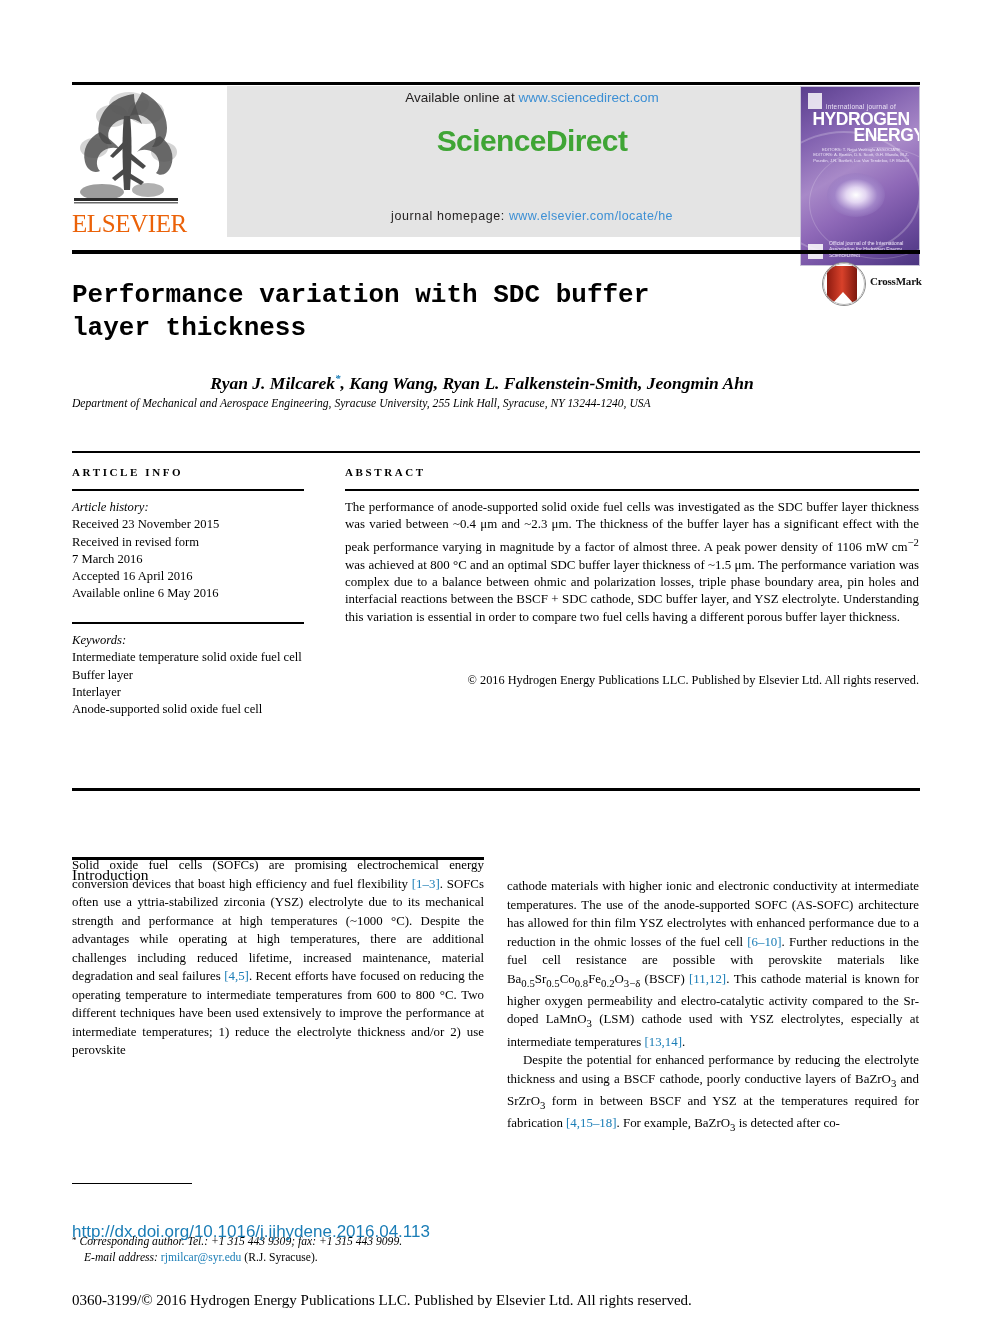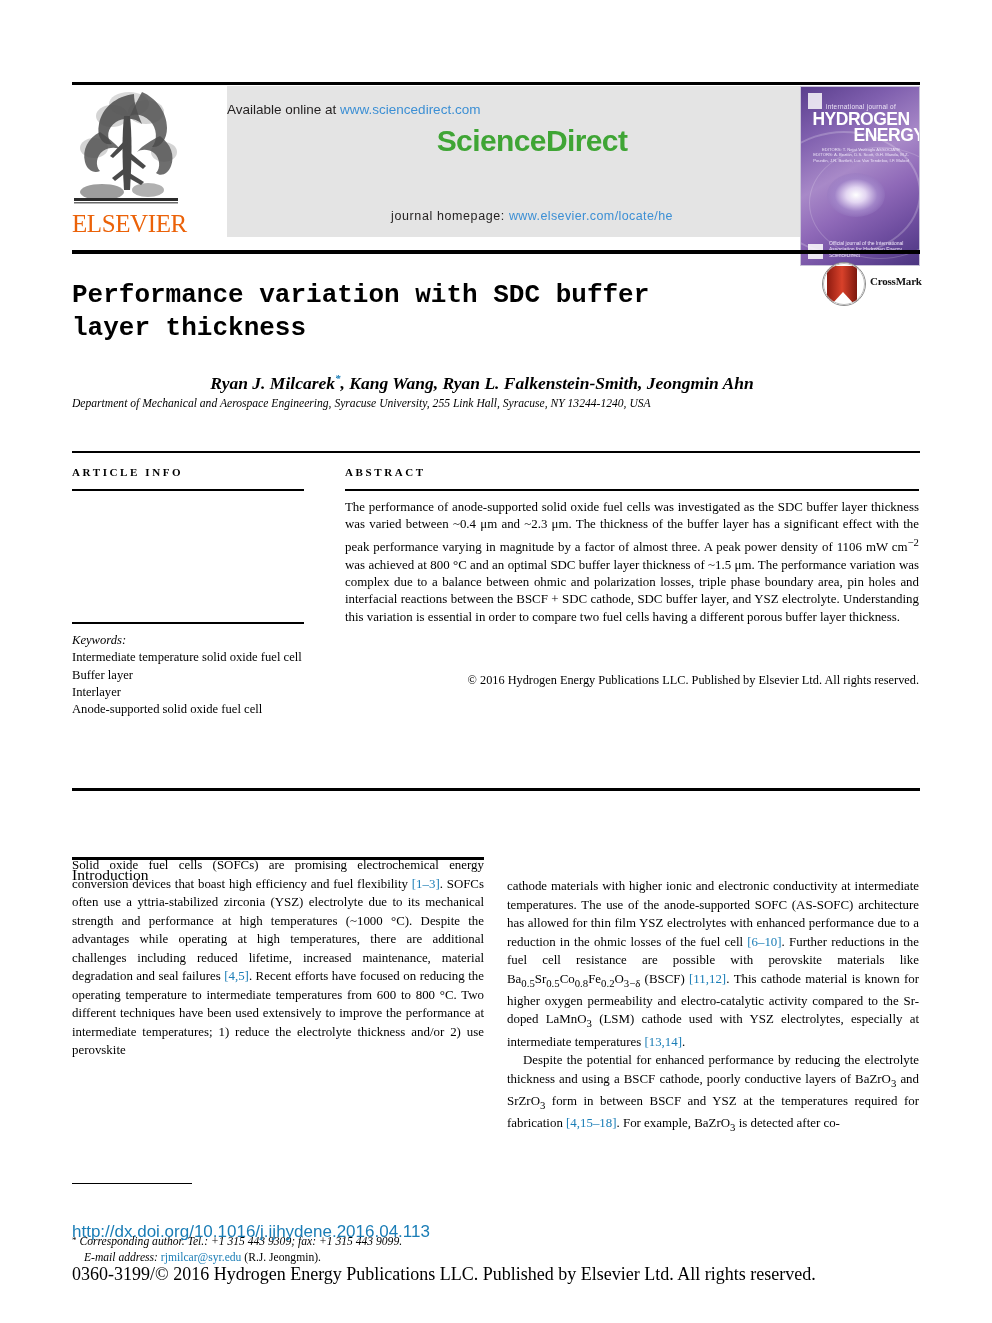--- a/index.html
+++ b/index.html
@@ -77,23 +77,24 @@
   .sd-band {
     position: absolute;
     top: 4px;
     left: 155px;
     width: 610px;
     height: 151px;
     background: #e4e4e4;
   }
   .sd-avail {
     position: absolute;
-    top: 16px;
+    top: 4px;
     left: 0;
     width: 610px;
+    text-align: center;
     font-family: "Liberation Sans", sans-serif;
     font-size: 13.5px;
     color: #221f1f;
   }
   .sd-avail a { color: #3c8fd4; text-decoration: none; }
   .sd-logo {
     position: absolute;
     top: 38px;
     left: 0;
     width: 610px;
@@ -469,24 +470,24 @@
   .doi {
     position: absolute;
     top: 1222px;
     left: 72px;
     font-family: Liberation Sans, sans-serif;
     font-size: 17px;
     color: #1a7db6;
   }
   .issn {
     position: absolute;
-    top: 1264px;
-    left: 72px;
-    font-family: "Liberation Serif", serif;
-    font-size: 18px;
+    top: 1292px;
+    left: 72px;
+    font-family: "Liberation Serif", serif;
+    font-size: 15px;
   }
   a { color: #1a7db6; text-decoration: none; }
 </style>
 </head>
 <body>
 
 <div class="page">
 
 
   <div class="masthead">
@@ -557,20 +558,28 @@
 
   <div class="authors">Ryan J. Milcarek<sup>*</sup>, Kang Wang, Ryan L. Falkenstein-Smith, Jeongmin Ahn</div>
   <div class="affiliation">Department of Mechanical and Aerospace Engineering, Syracuse University, 255 Link Hall, Syracuse, NY 13244-1240, USA</div>
 
   <div class="infoabs-rule-top"></div>
   <div class="col-info-head">Article info</div>
   <div class="col-abs-head">Abstract</div>
   <div class="rule-info"></div>
   <div class="rule-abs"></div>
 
+  <div class="info-col">
+    <div class="hdr">Article history:</div>
+    <div>Received 23 November 2015</div>
+    <div>Received in revised form</div>
+    <div>7 March 2016</div>
+    <div>Accepted 16 April 2016</div>
+    <div>Available online 6 May 2016</div>
+  </div>
 
   <div class="rule-info2"></div>
   <div class="keywords-col">
     <div class="hdr">Keywords:</div>
     <div>Intermediate temperature solid oxide fuel cell</div>
     <div>Buffer layer</div>
     <div>Interlayer</div>
     <div>Anode-supported solid oxide fuel cell</div>
   </div>
 
@@ -582,18 +591,18 @@
   <div class="intro-head">Introduction</div>
   <div class="col-left">Solid oxide fuel cells (SOFCs) are promising electrochemical energy conversion devices that boast high efficiency and fuel flexibility <span class="ref">[1–3]</span>. SOFCs often use a yttria-stabilized zirconia (YSZ) electrolyte due to its mechanical strength and performance at high temperatures (~1000 °C). Despite the advantages while operating at high temperatures, there are additional challenges including reduced lifetime, increased maintenance, material degradation and seal failures <span class="ref">[4,5]</span>. Recent efforts have focused on reducing the operating temperature to intermediate temperatures from 600 to 800 °C. Two different techniques have been used extensively to improve the performance at intermediate temperatures; 1) reduce the electrolyte thickness and/or 2) use perovskite</div>
   <div class="col-right">
     <p>cathode materials with higher ionic and electronic conductivity at intermediate temperatures. The use of the anode-supported SOFC (AS-SOFC) architecture has allowed for thin film YSZ electrolytes with enhanced performance due to a reduction in the ohmic losses of the fuel cell <span class="ref">[6–10]</span>. Further reductions in the fuel cell resistance are possible with perovskite materials like Ba<sub>0.5</sub>Sr<sub>0.5</sub>Co<sub>0.8</sub>Fe<sub>0.2</sub>O<sub>3−δ</sub> (BSCF) <span class="ref">[11,12]</span>. This cathode material is known for higher oxygen permeability and electro-catalytic activity compared to the Sr-doped LaMnO<sub>3</sub> (LSM) cathode used with YSZ electrolytes, especially at intermediate temperatures <span class="ref">[13,14]</span>.</p>
     <p>Despite the potential for enhanced performance by reducing the electrolyte thickness and using a BSCF cathode, poorly conductive layers of BaZrO<sub>3</sub> and SrZrO<sub>3</sub> form in between BSCF and YSZ at the temperatures required for fabrication <span class="ref">[4,15–18]</span>. For example, BaZrO<sub>3</sub> is detected after co-</p>
   </div>
 
   <div class="foot-rule"></div>
   <div class="footnote">
     <div><span class="star">*</span> <span class="ital">Corresponding author. Tel.: +1 315 443 9309; fax: +1 315 443 9099.</span></div>
-    <div style="padding-left:12px;"><span class="ital">E-mail address: </span><a href="#">rjmilcar@syr.edu</a><span> (R.J. Jeongmin).</span></div>
+    <div style="padding-left:12px;"><span class="ital">E-mail address: </span><a href="#">rjmilcar@syr.edu</a><span> (R.J. Syracuse).</span></div>
   </div>
   <div class="doi">http://dx.doi.org/10.1016/j.ijhydene.2016.04.113</div>
   <div class="issn">0360-3199/© 2016 Hydrogen Energy Publications LLC. Published by Elsevier Ltd. All rights reserved.</div>
 
 </div>
 
 </body></html>

